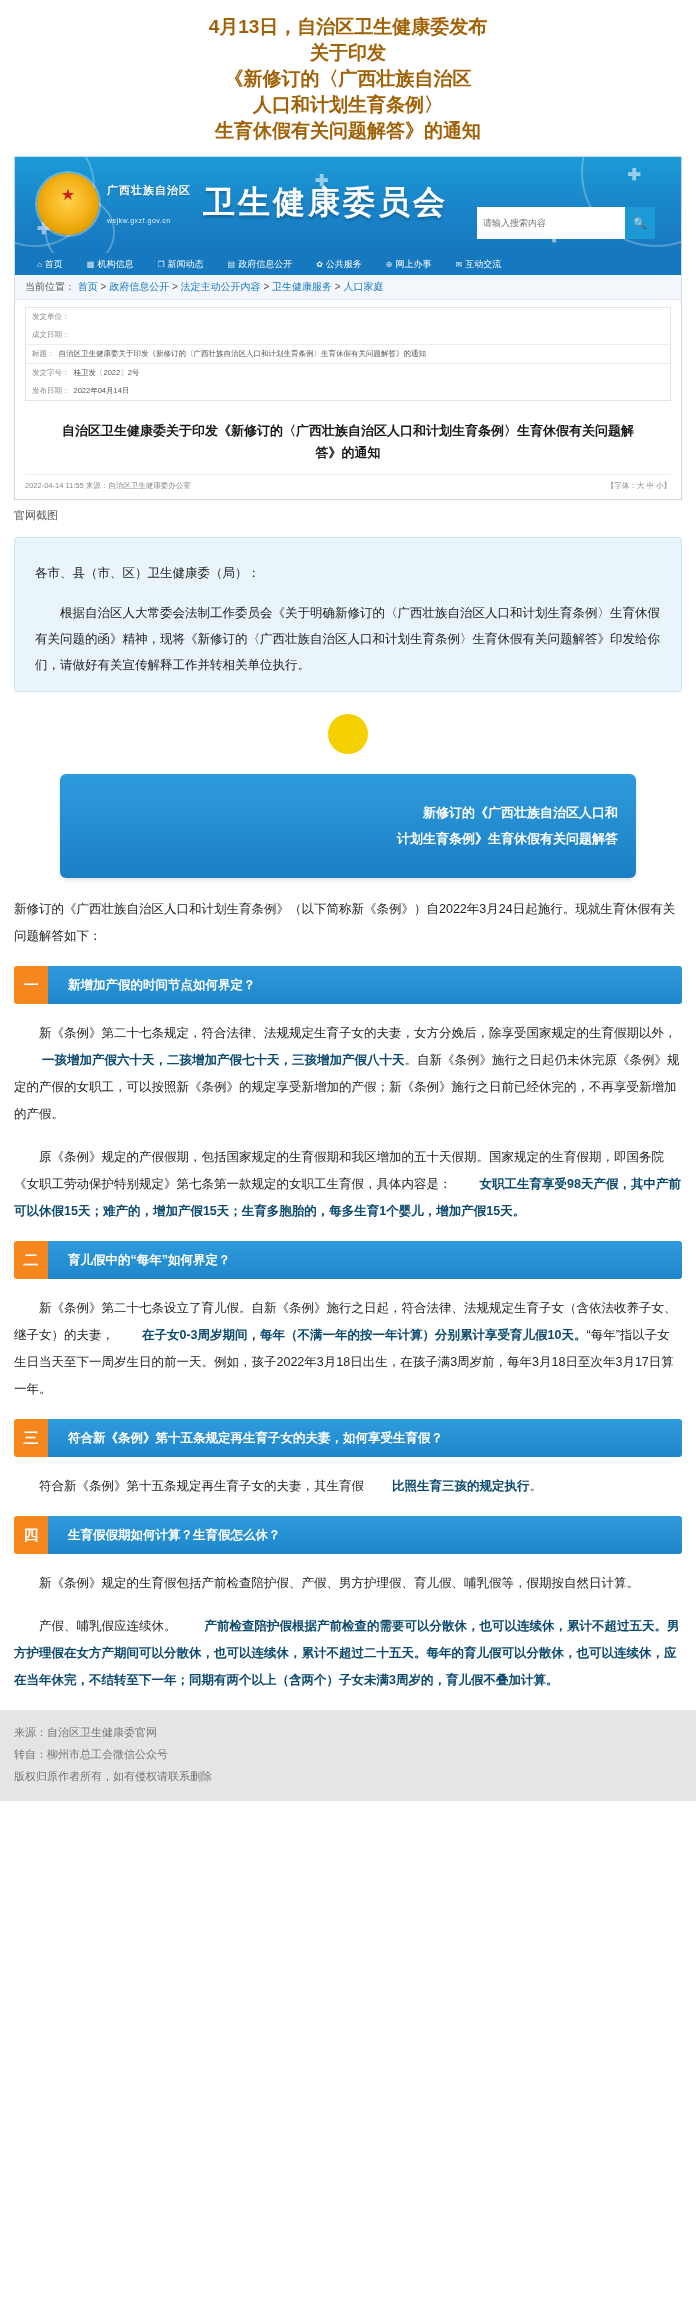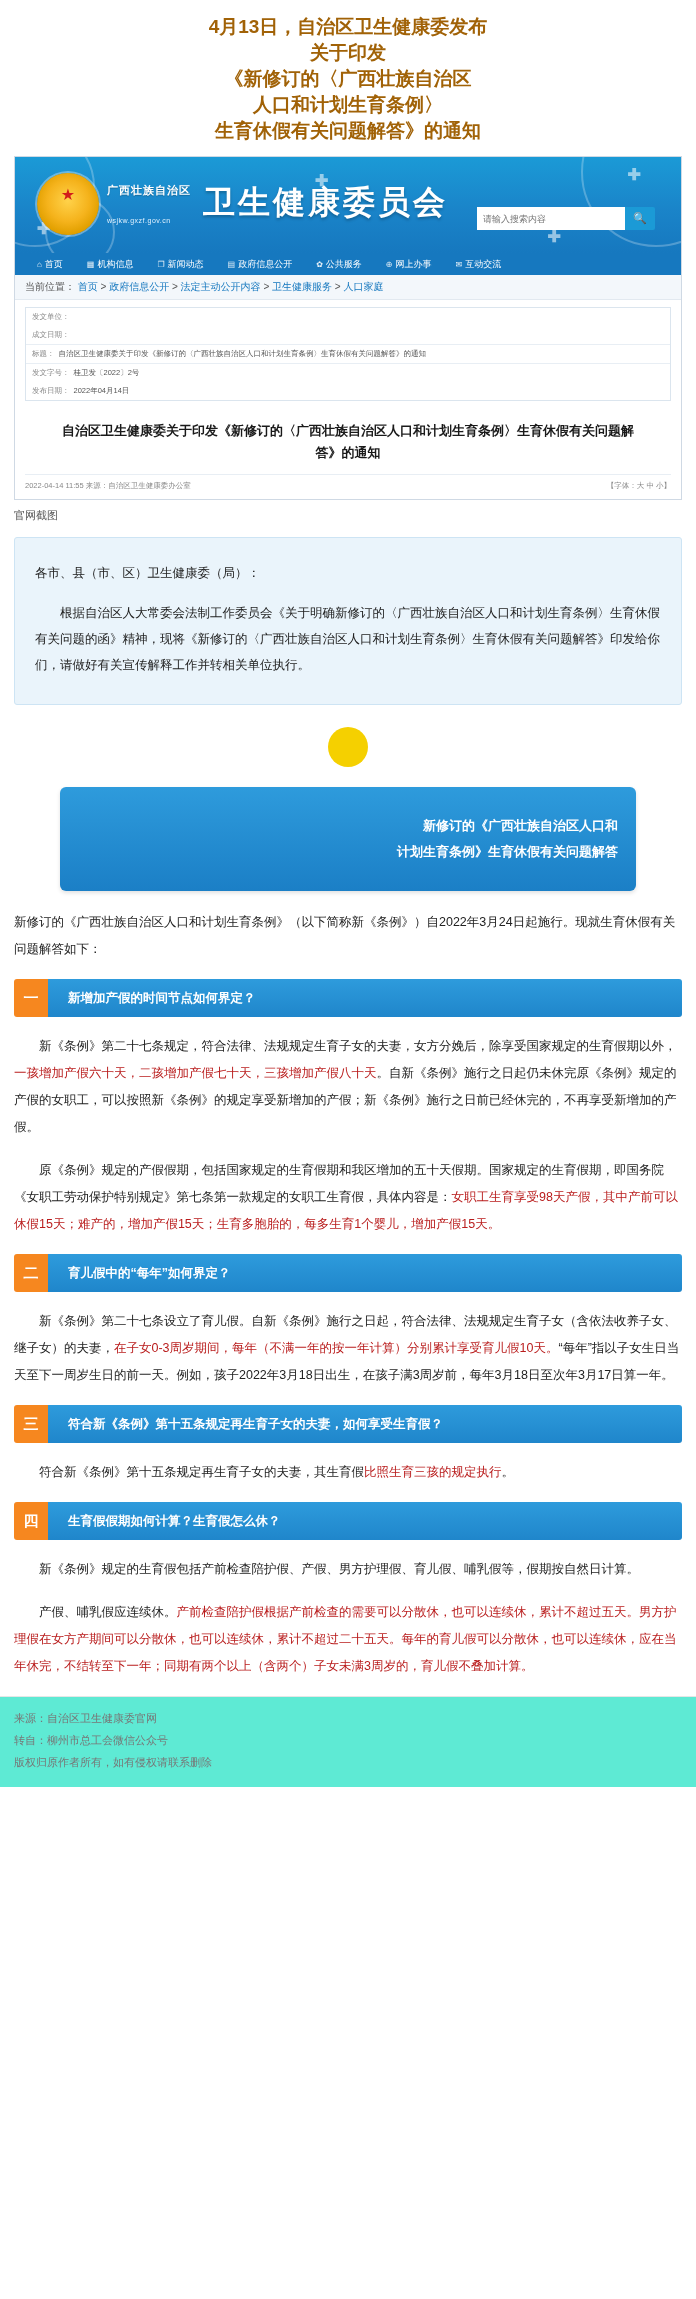--- a/index.html
+++ b/index.html
@@ -62,21 +62,21 @@
   .emblem-txt {
     position:absolute; left:92px; top:26px; color:#fff; font-size:11px; line-height:14px;
     letter-spacing:1px; font-weight:bold; text-shadow: 0 1px 1px rgba(0,0,0,.25);
   }
   .emblem-sub { position:absolute; left:92px; top:60px; color:#dff1ff; font-size:7px; letter-spacing:.5px;}
   .banner-title {
     position:absolute; left:188px; top:24px; color:#fff; font-size:32px; font-weight:bold;
     letter-spacing: 3px; text-shadow: 0 2px 3px rgba(0,0,0,.25);
   }
   .searchbar {
-    position:absolute; right:26px; top:50px; width:178px; height:23px;
+    position:absolute; right:26px; top:50px; width:178px; height:32px;
     background:#fff; border-radius:8px; display:flex; align-items:flex-start;
   }
   .searchbar input {
     border:none; outline:none; flex:1; height:100%; padding:0 6px; font-size:9px; color:#999;
     font-family:"Liberation Sans", sans-serif;
   }
   .searchbar .sbtn {
     width:30px; height:100%; background:#1b9ad6; color:#fff; display:flex;
     align-items:center; justify-content:center; font-size:11px; border-radius:0 2px 2px 0;
   }
@@ -109,21 +109,21 @@
   }
   .doc-foot {
     border-top:1px solid #e8eef4; margin:0 10px; padding:6px 0 8px 0;
     display:flex; justify-content:space-between; font-size:7.5px; color:#888;
   }
   .cap { text-align:left; font-size:11px; color:#555; padding:8px 0 14px 0; }
 
   
   .notice {
     margin: 0 14px; background:#eaf4fb; border:1px solid #cde4f4; border-radius:3px;
-    padding: 22px 20px 26px 20px;
+    padding: 22px 20px 13px 20px;
   }
   .notice p { margin:0 0 14px 0; font-size:12.5px; line-height:26px; color:#222; }
   .notice p.indent { text-indent: 2em; margin-bottom:0; }
 
   .dot-wrap { text-align:center; padding: 22px 0 10px 0; }
   .dot { width:40px; height:40px; background:#f5d000; border-radius:50%; display:inline-block; }
 
   
   .hdr-banner-wrap { padding: 6px 60px 18px 60px; }
   .hdr-banner {
@@ -132,41 +132,41 @@
     padding: 26px 18px; font-size:13px; line-height:26px; font-weight:bold;
     box-shadow: 0 2px 4px rgba(0,0,0,.12);
   }
 
   
   .body { padding: 0 14px; }
   .body p {
     margin: 0 0 16px 0; font-size:12.5px; line-height:27px; color:#222;
   }
   .body p.ind { text-indent:2em; }
-  .hl-blue-b { color:#b91c1c; font-weight:normal; }
+  .hl-blue-b { color:#0c4a6e; font-weight:bold;margin-left:28px; }
 
   
   .qbar {
     display:flex; align-items:stretch; margin: 10px 0 16px 0;
     border-radius:3px; overflow:hidden;
   }
   .qbar .num {
     background:#f6871f; color:#fff; width:34px; min-width:34px;
     display:flex; align-items:center; justify-content:center;
     font-size:15px; font-weight:bold;
   }
   .qbar .qtxt {
     background: linear-gradient(180deg,#2e9bdc 0%, #1f86cb 100%);
     color:#fff; flex:1; display:flex; align-items:center;
     padding: 9px 20px; font-size:12.5px; font-weight:bold; line-height:20px;
   }
 
   
   .footer {
-    background:#5eead4; border-top:1px solid #e6e6e6;
+    background:#e5e5e5; border-top:1px solid #e6e6e6;
     padding: 10px 14px 14px 14px; font-size:11px; line-height:22px; color:#777;
   }
   .footer div { margin:0; }
 </style>
 </head>
 <body>
 
 <div class="page">
 
   <div class="top-title">

